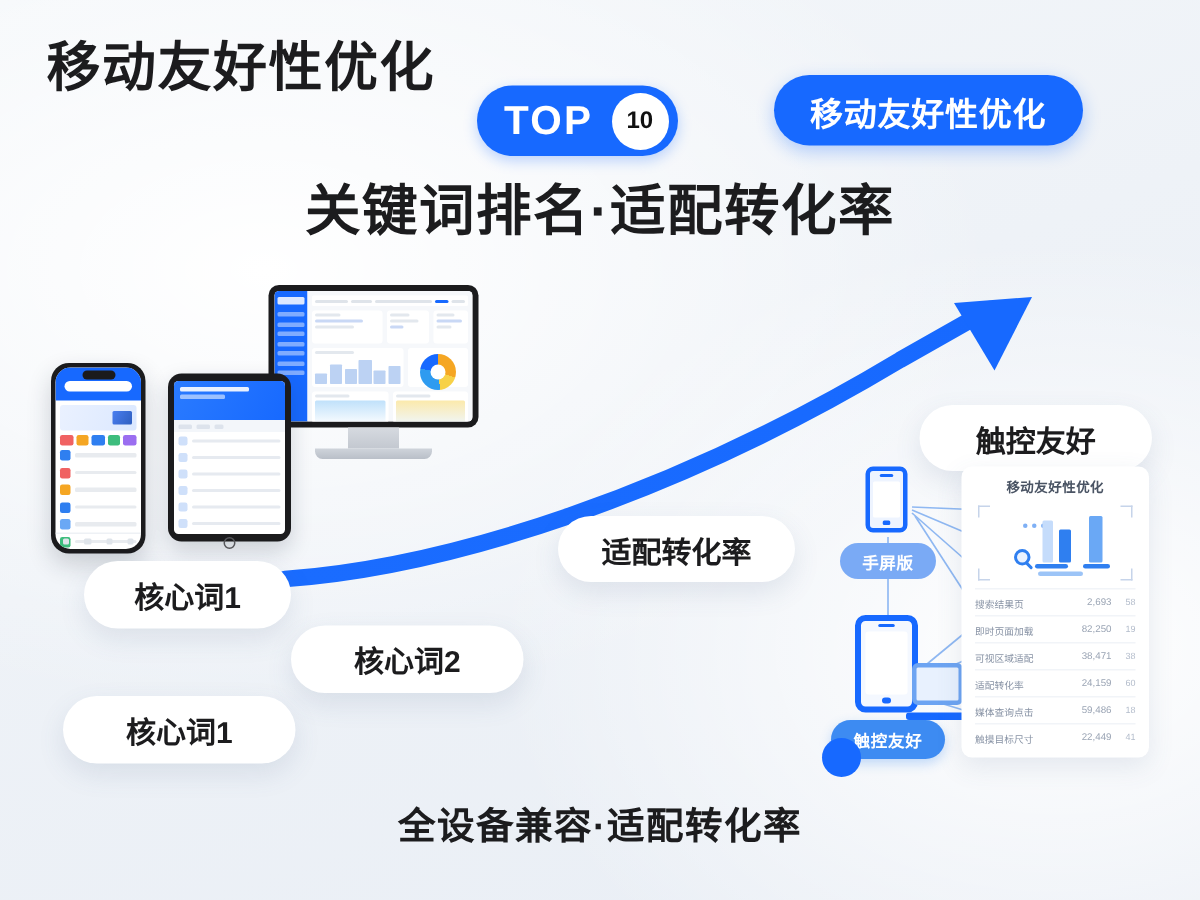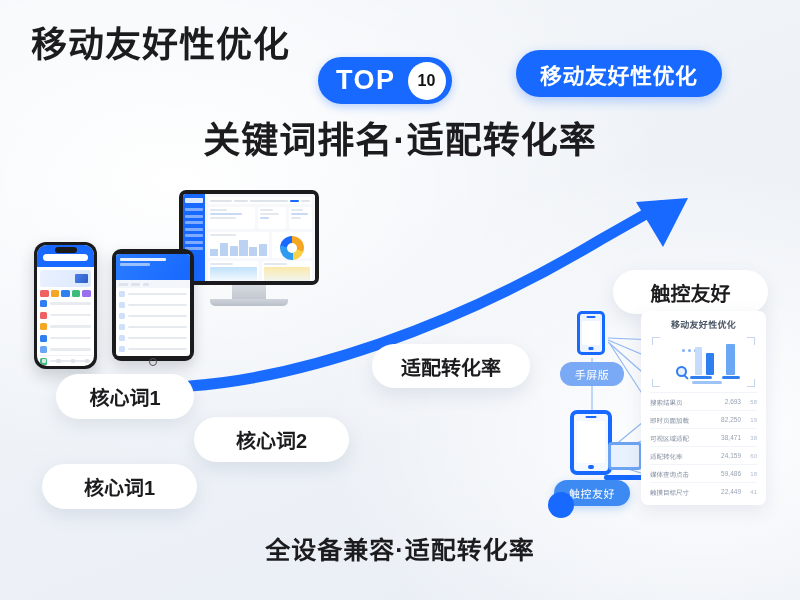--- a/index.html
+++ b/index.html
@@ -155,21 +155,21 @@
   .dv-phone-sm {
     position: absolute; left: 29px; top: 11px; width: 28px; height: 44px;
     border: 3px solid #1769ff; border-radius: 5px; background: #eef4ff;
   }
   .dv-phone-sm .sp { position: absolute; left: 50%; transform: translateX(-50%); top: 2px; width: 9px; height: 2px; background: #1769ff; border-radius: 1px; }
   .dv-phone-sm .hb { position: absolute; left: 50%; transform: translateX(-50%); bottom: 2px; width: 5px; height: 3px; background: #1769ff; border-radius: 1px; }
   .dv-phone-sm .scr { position: absolute; left: 2px; right: 2px; top: 7px; bottom: 7px; background: #fff; border-radius: 1px; }
 
   .dv-badge {
     position: absolute; display: flex; align-items: center; justify-content: center;
-    border-radius: 13px; color: #fff; font-size: 11px; font-weight: 400;
+    border-radius: 13px; color: #fff; font-size: 11px; font-weight: 700;
     white-space: nowrap; letter-spacing: .5px;
   }
   #dv-badge-top  { left: 12px; top: 62px; width: 64px; height: 24px; background: #7aaaf5; }
   #dv-badge-bot  { left: 6px;  top: 180px; width: 76px; height: 26px; background: #3d8bf2; box-shadow: 0 3px 8px rgba(61,139,242,.3); }
 
   .dv-phone-lg {
     position: absolute; left: 22px; top: 110px; width: 42px; height: 65px;
     border: 4px solid #1769ff; border-radius: 7px; background: #f4f8ff;
   }
   .dv-phone-lg .sp { position: absolute; left: 50%; transform: translateX(-50%); top: 2px; width: 11px; height: 2px; background: #1769ff; border-radius: 1px; }

